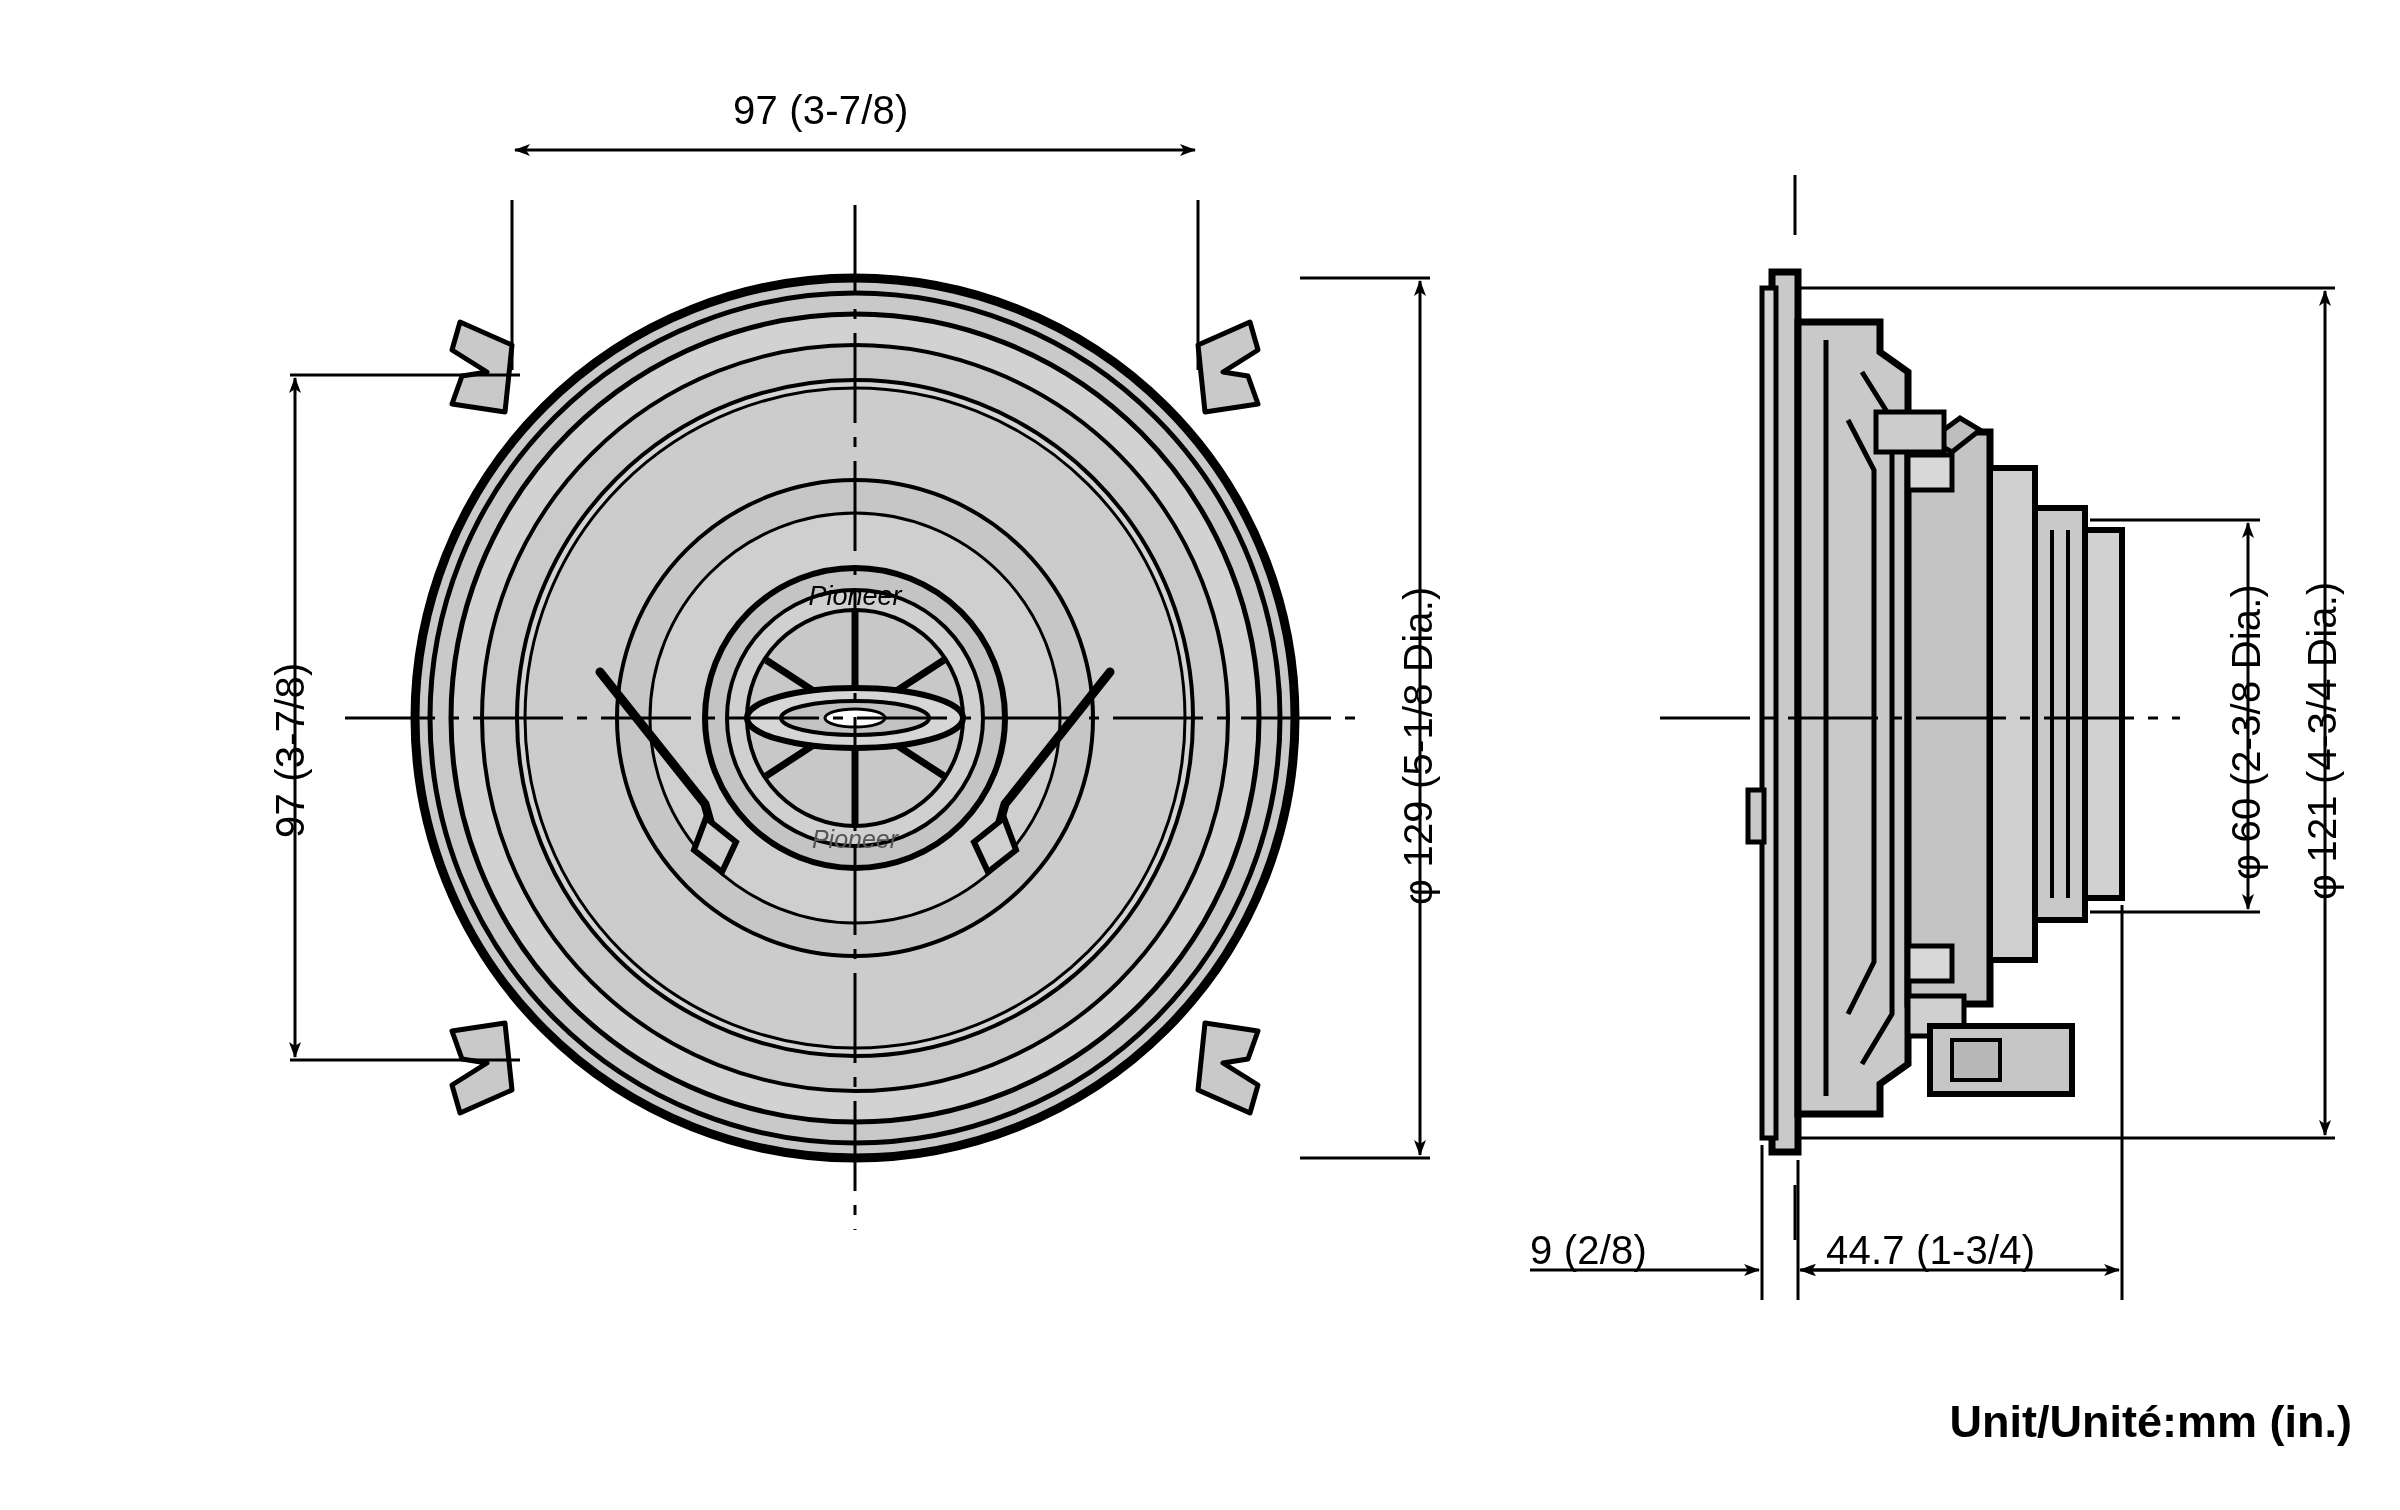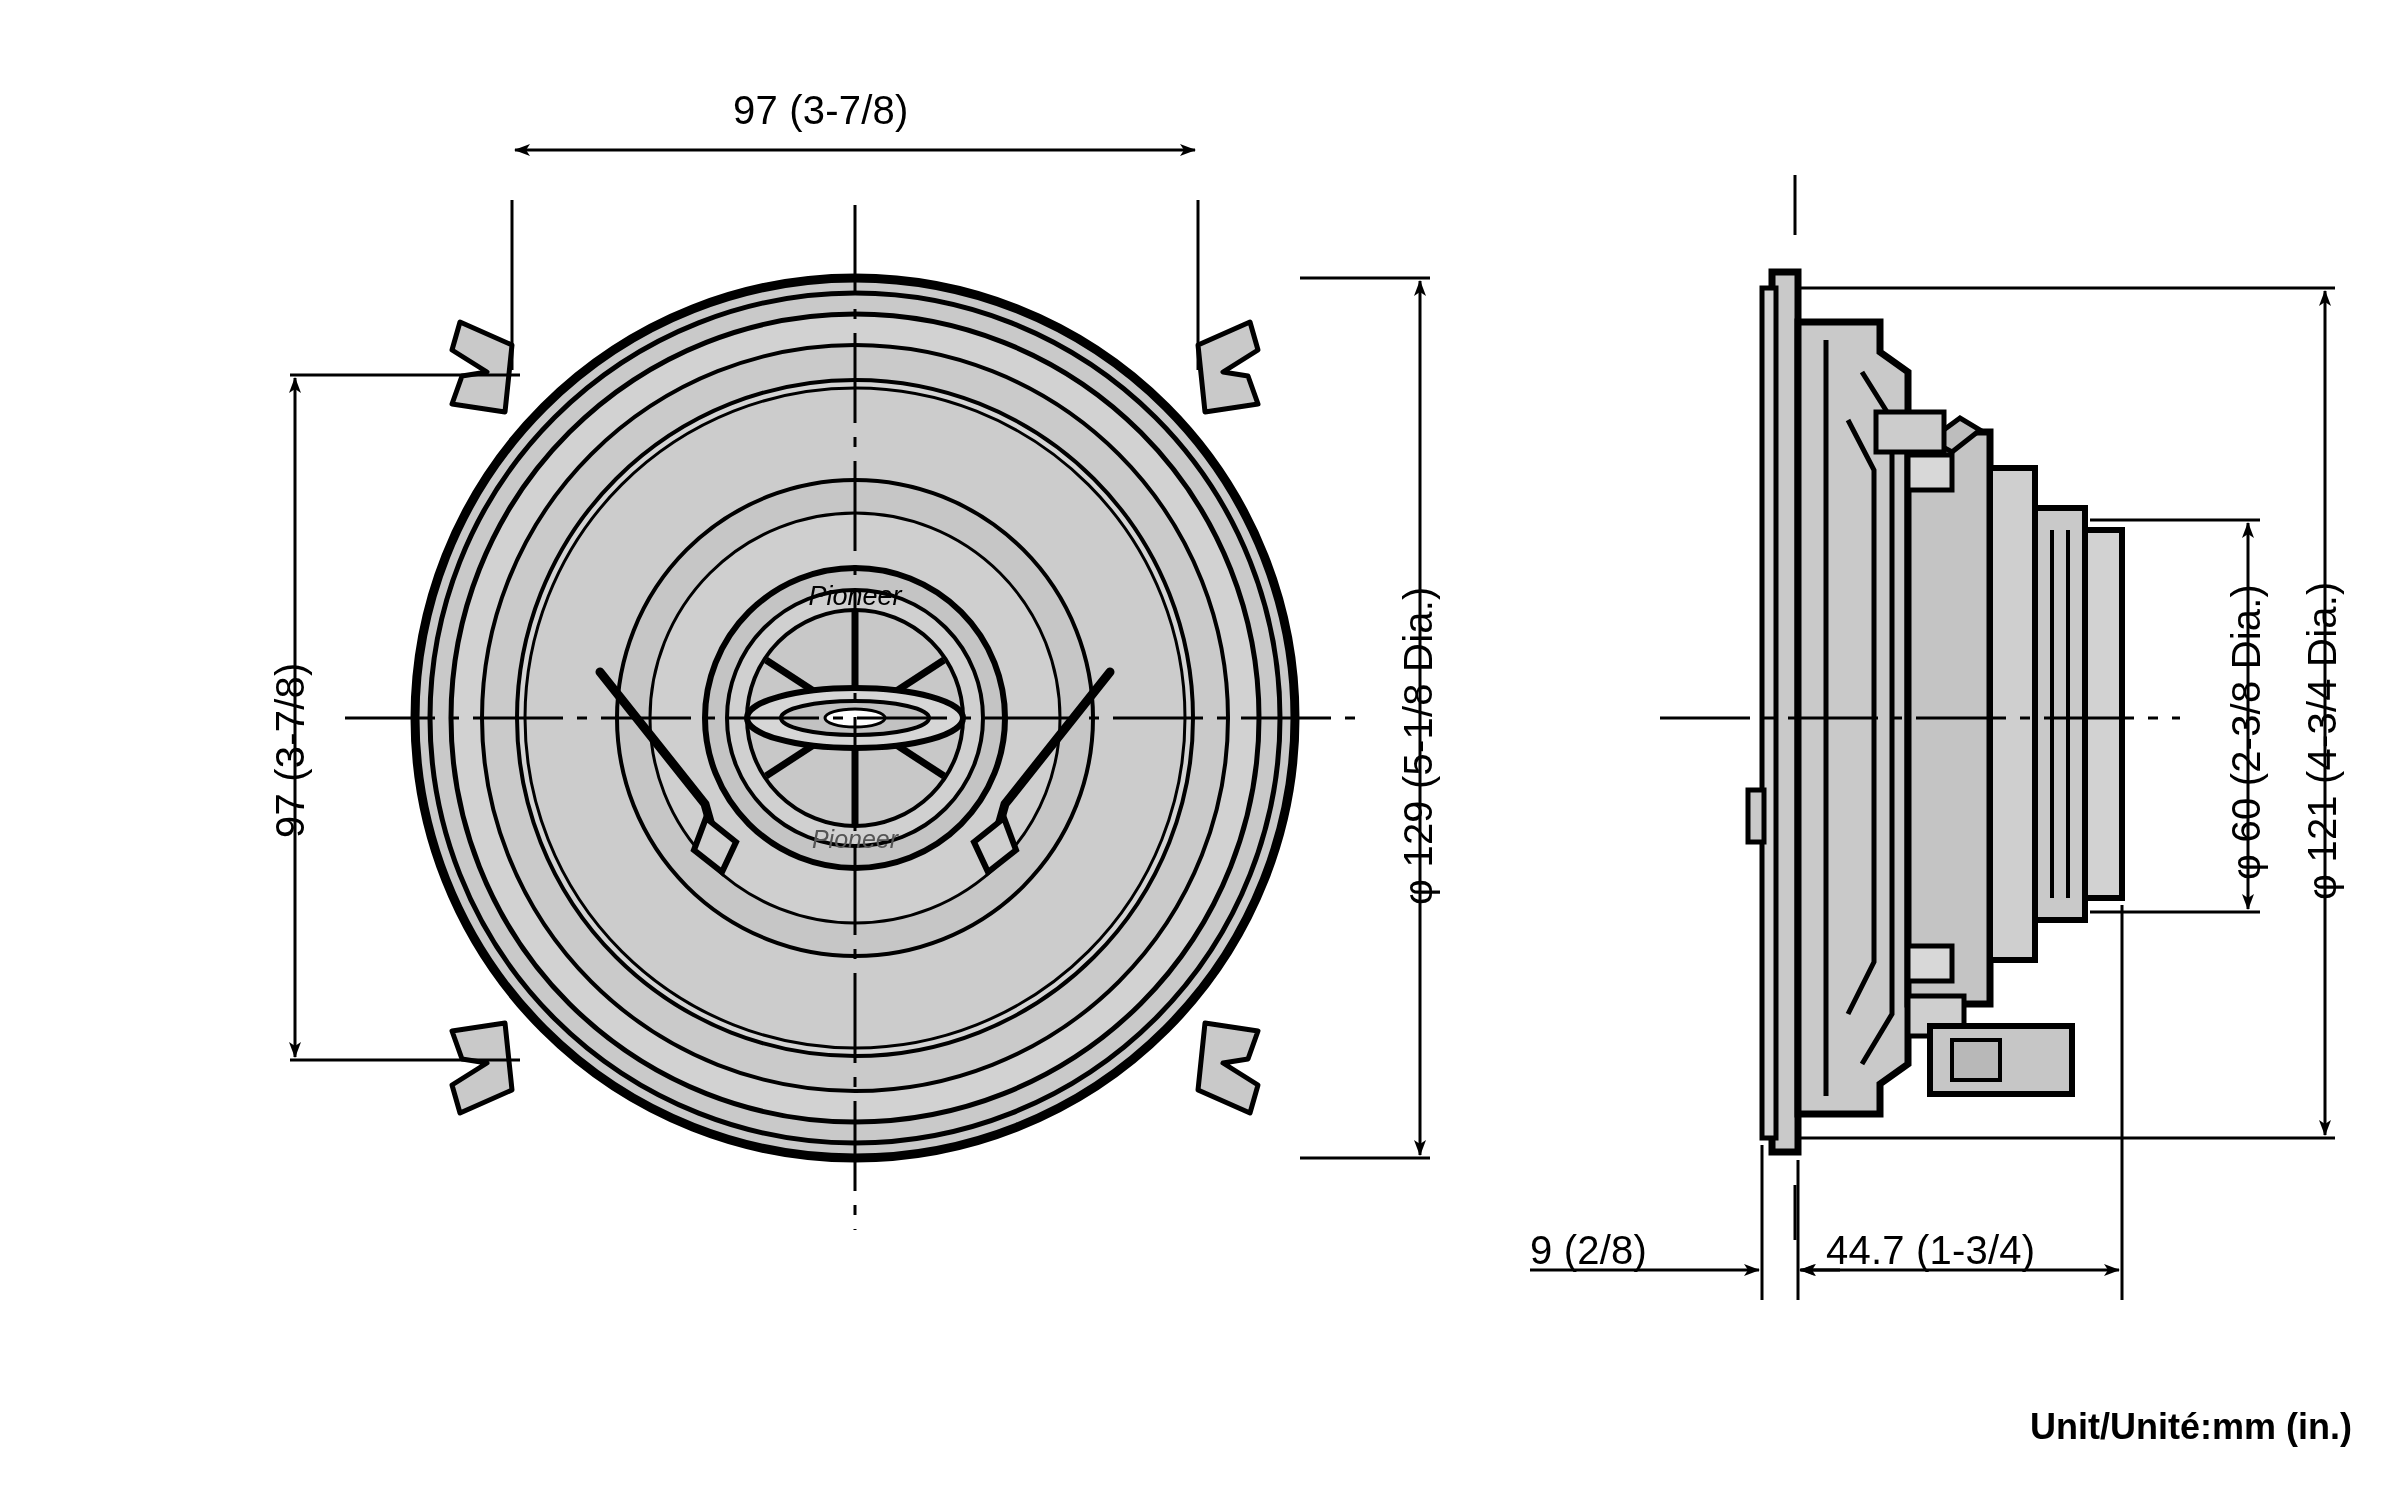--- a/index.html
+++ b/index.html
@@ -35,21 +35,21 @@
   }
   .rot90 {
     transform: rotate(-90deg);
     transform-origin: left top;
   }
   #unit-note {
     position: absolute;
     right: 48px;
     bottom: 62px;
     font-family: "Liberation Sans", sans-serif;
-    font-size: 36px;
+    font-size: 45px;
     font-weight: bold;
     letter-spacing: 0px;
     white-space: nowrap;
   }
 </style>
 </head>
 <body>
 
 <div id="stage">
 

